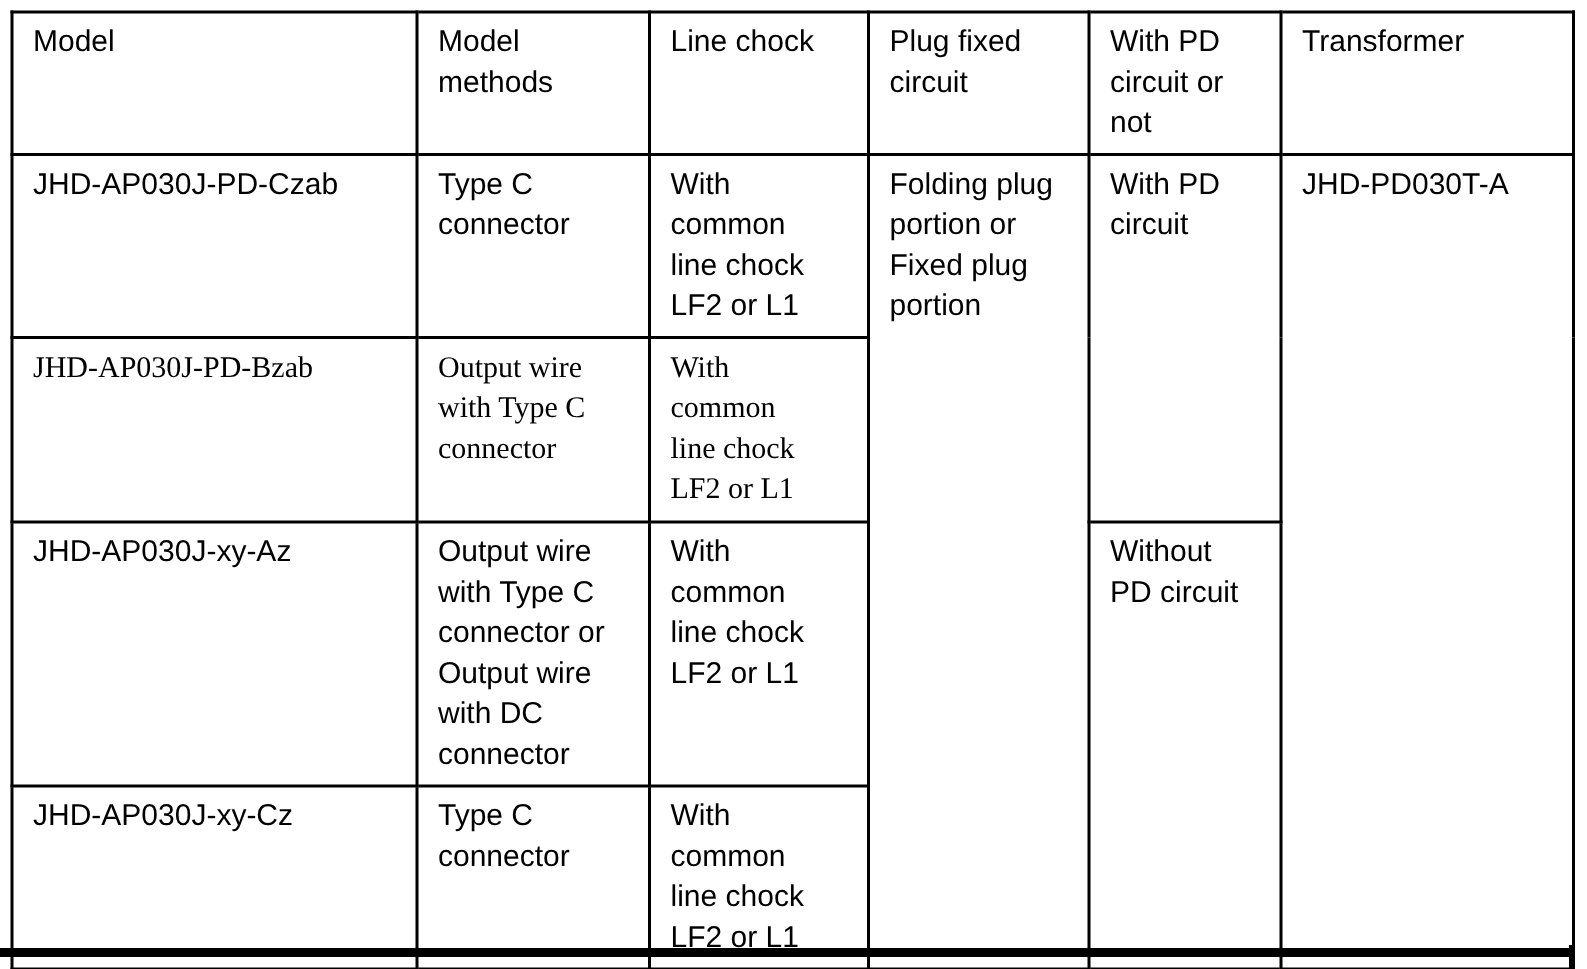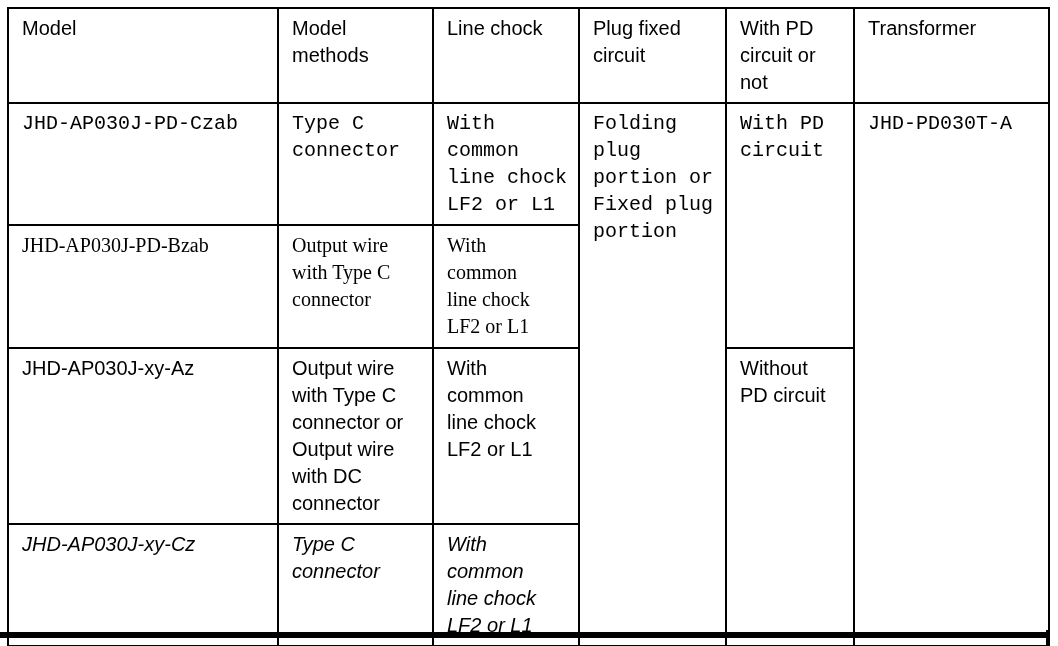--- a/index.html
+++ b/index.html
@@ -31,24 +31,24 @@
     vertical-align: top;
     text-align: left;
     font-weight: normal;
     font-size: 20px;
     line-height: 27px;
     padding: 6px 8px 6px 13px;
     white-space: pre-line;
     overflow: hidden;
   }
   tr.row-header  { height: 89px; }
-  tr.row-1       { height: 122px; font-family: Liberation Mono, monospace; }
+  tr.row-1       { height: 122px; }
   tr.row-2       { height: 123px; font-family: Liberation Serif, serif; }
   tr.row-3       { height: 173px; }
-  tr.row-4       { height: 117px; font-style: italic; }
+  tr.row-4       { height: 117px; }
   .bottom-rule {
     position: absolute;
     left: 0;
     top: 632px;
     width: 1048px;
     height: 6px;
     background: #000000;
   }
   .right-border-stub {
     position: absolute;

